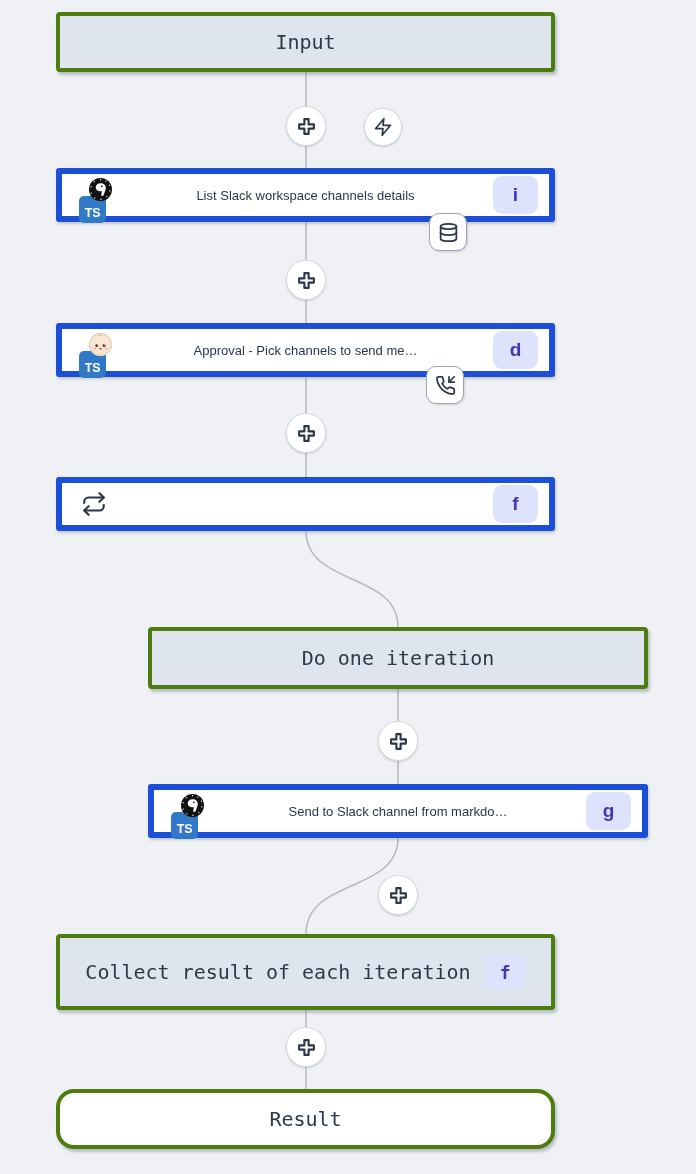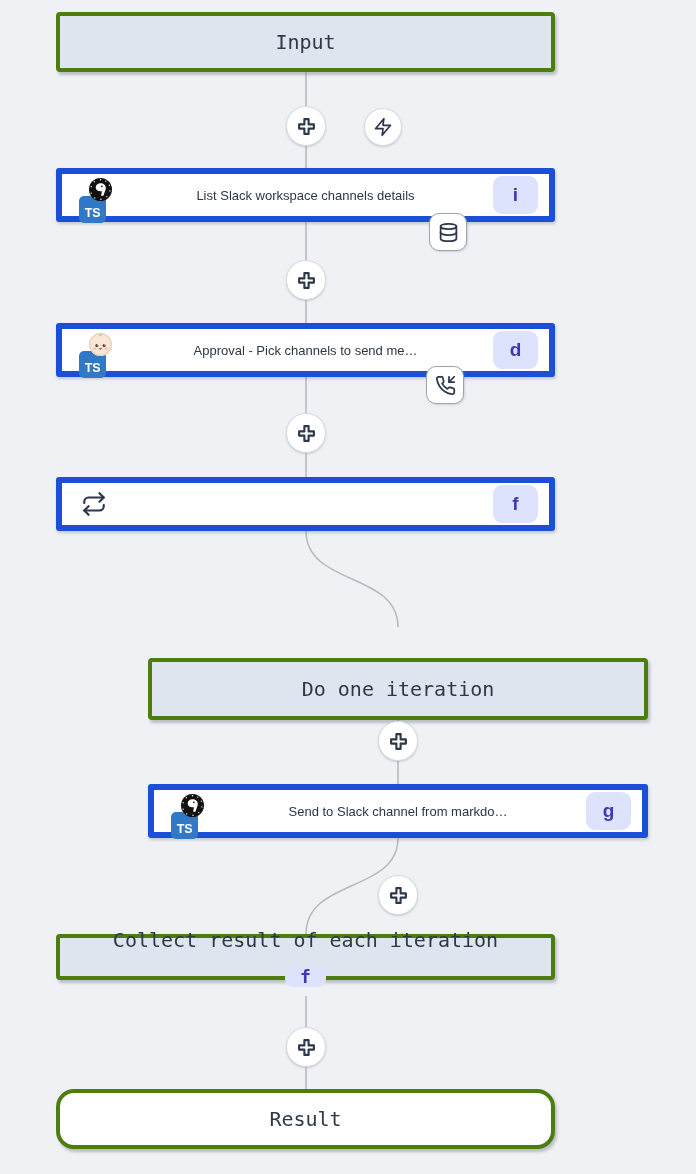--- a/index.html
+++ b/index.html
@@ -14,22 +14,22 @@
   
   .label-box{
     position:absolute;left:56px;width:499px;height:60px;box-sizing:border-box;
     background:#dee5ee;border:4px solid #4d7c0f;border-radius:4px;
     box-shadow:2px 3px 3px rgba(110,120,135,.42);
     display:flex;align-items:center;justify-content:center;gap:14px;
     font-family:"DejaVu Sans Mono","Liberation Mono",monospace;
     font-size:20px;color:#2e3947;z-index:2;cursor:pointer;
   }
   #box-input{top:12px;}
-  #box-do{left:148px;top:658px;width:500px;height:62px;}
-  #box-collect{top:934px;height:46px;flex-direction:column;}
+  #box-do{left:148px;top:627px;width:500px;height:62px;}
+  #box-collect{top:934px;height:76px;}
   #box-result{top:1089px;background:#ffffff;border-radius:18px;}
 
   
   .node{
     position:absolute;left:56px;width:499px;height:54px;box-sizing:border-box;
     background:#ffffff;border:6px solid #1d4ed8;border-radius:3px;
     box-shadow:1px 2px 3px rgba(110,120,135,.35);
     z-index:2;cursor:pointer;
   }
   #node1{top:168px;} #node2{top:323px;} #node3{top:477px;}

